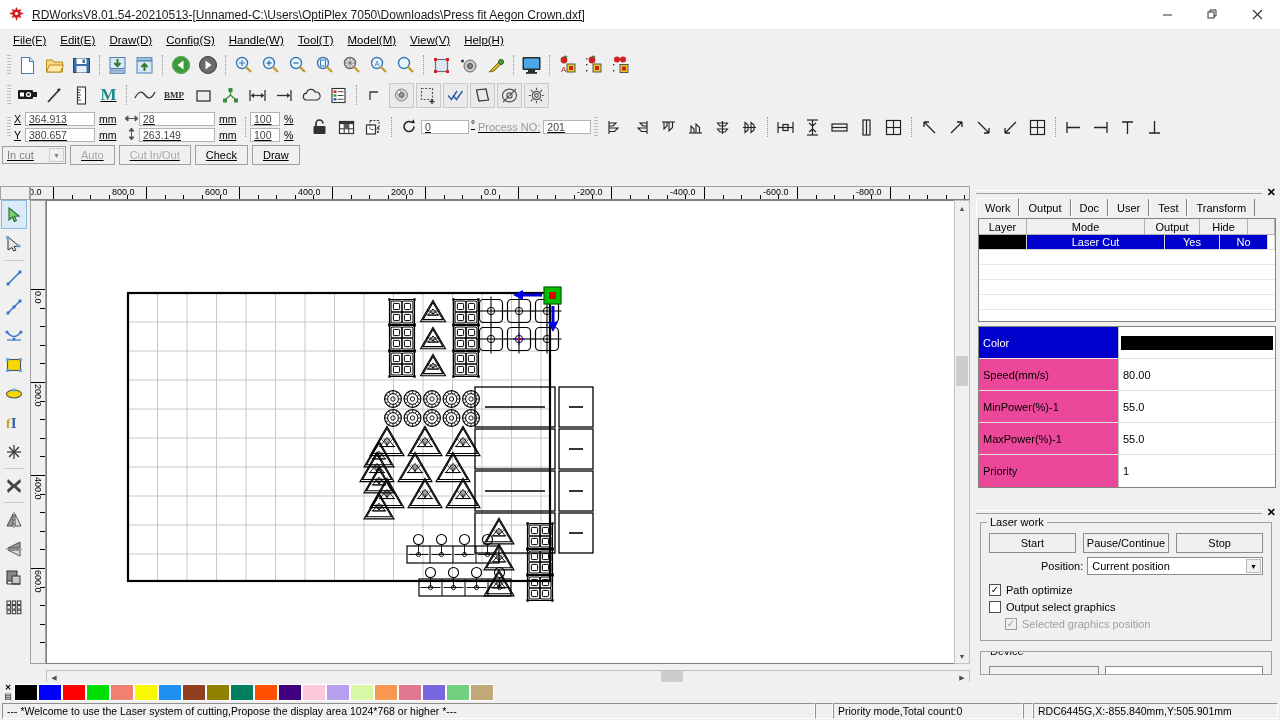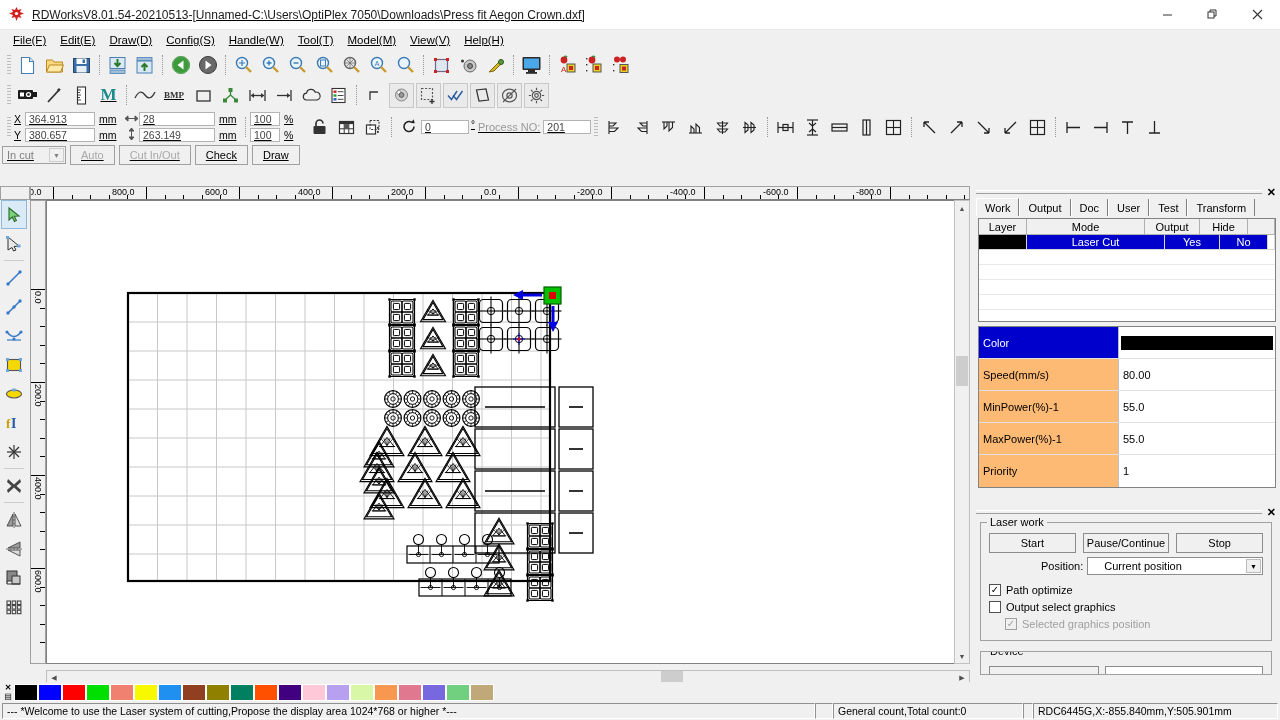--- a/index.html
+++ b/index.html
@@ -190,21 +190,21 @@
     border-right: 1px solid #d8d8d8; border-bottom: 1px solid #d8d8d8;
     font-size: 11px; display: flex; align-items: center; justify-content: center;
   }
   .lt-row.sel .lt-c { background: #0000cd; color: #fff; }
 
   .prop-table {
     margin: 4px 4px 0 6px; border: 1px solid #828282; background: #fff;
   }
   .prop-row { display: flex; height: 32px; border-bottom: 1px solid #e0e0e0; }
   .prop-k {
-    width: 140px; background: #fdba74; border-right: 1px solid #c0c0c0;
+    width: 140px; background: #ec4899; border-right: 1px solid #c0c0c0;
     font-size: 11px; display: flex; align-items: center; padding-left: 4px; color: #000;
   }
   .prop-row.hl .prop-k { background: #0000cd; color: #fff; }
   .prop-v {
     flex: 1; font-size: 11px; display: flex; align-items: center;
     padding-left: 4px; color: #000; background: #fff;
   }
   .swatch { width: 100%; height: 14px; }
 
   .grpbox {
@@ -218,21 +218,21 @@
   .btnrow { display: flex; gap: 7px; margin-bottom: 4px; }
   .pbtn {
     flex: 1; height: 20px; border: 1px solid #8c8c8c; background: #f0f0f0;
     display: flex; align-items: center; justify-content: center;
     font-size: 11px; color: #000;
   }
   .posrow { display: flex; align-items: center; margin: 4px 0 6px 0; }
   .poslabel { font-size: 11px; margin-right: 4px; color: #000; margin-left: 52px; }
   .select {
     flex: 1; height: 18px; border: 1px solid #8c8c8c; background: #fff;
-    display: flex; align-items: center; padding-left: 16px; font-size: 11px;
+    display: flex; align-items: center; padding-left: 4px; font-size: 11px;
     position: relative; color: #000;
   }
   .select .arrow {
     position: absolute; right: 1px; top: 1px; bottom: 1px; width: 15px;
     background: #f0f0f0; border: 1px solid #bbb;
     display: flex; align-items: center; justify-content: center; font-size: 7px;
   }
   .optrow { display: flex; }
   .checks { flex: 1; }
   .chk { display: flex; align-items: center; height: 17px; font-size: 11px; color: #000; }
@@ -1780,18 +1780,18 @@
         <div class="swz" style="background: rgb(224, 120, 144);"></div>
         <div class="swz" style="background: rgb(120, 104, 224);"></div>
         <div class="swz" style="background: rgb(112, 208, 128);"></div>
         <div class="swz" style="background: rgb(192, 168, 120);"></div>
       </div>
   </div>
 
   <div class="statusbar">
     <div class="st-cell" style="flex:1;margin-left:2px">--- *Welcome to use the Laser system of cutting,Propose the display area 1024*768 or higher *---</div>
     <div class="st-cell" style="width:18px"></div>
-    <div class="st-cell" style="width:190px">General count,Total count:0</div>
+    <div class="st-cell" style="width:190px">Priority mode,Total count:0</div>
     <div class="st-cell" style="width:8px"></div>
     <div class="st-cell" style="width:245px;margin-right:2px">RDC6445G,X:-855.840mm,Y:505.901mm</div>
   </div>
 
 </div>
 
 </body></html>

